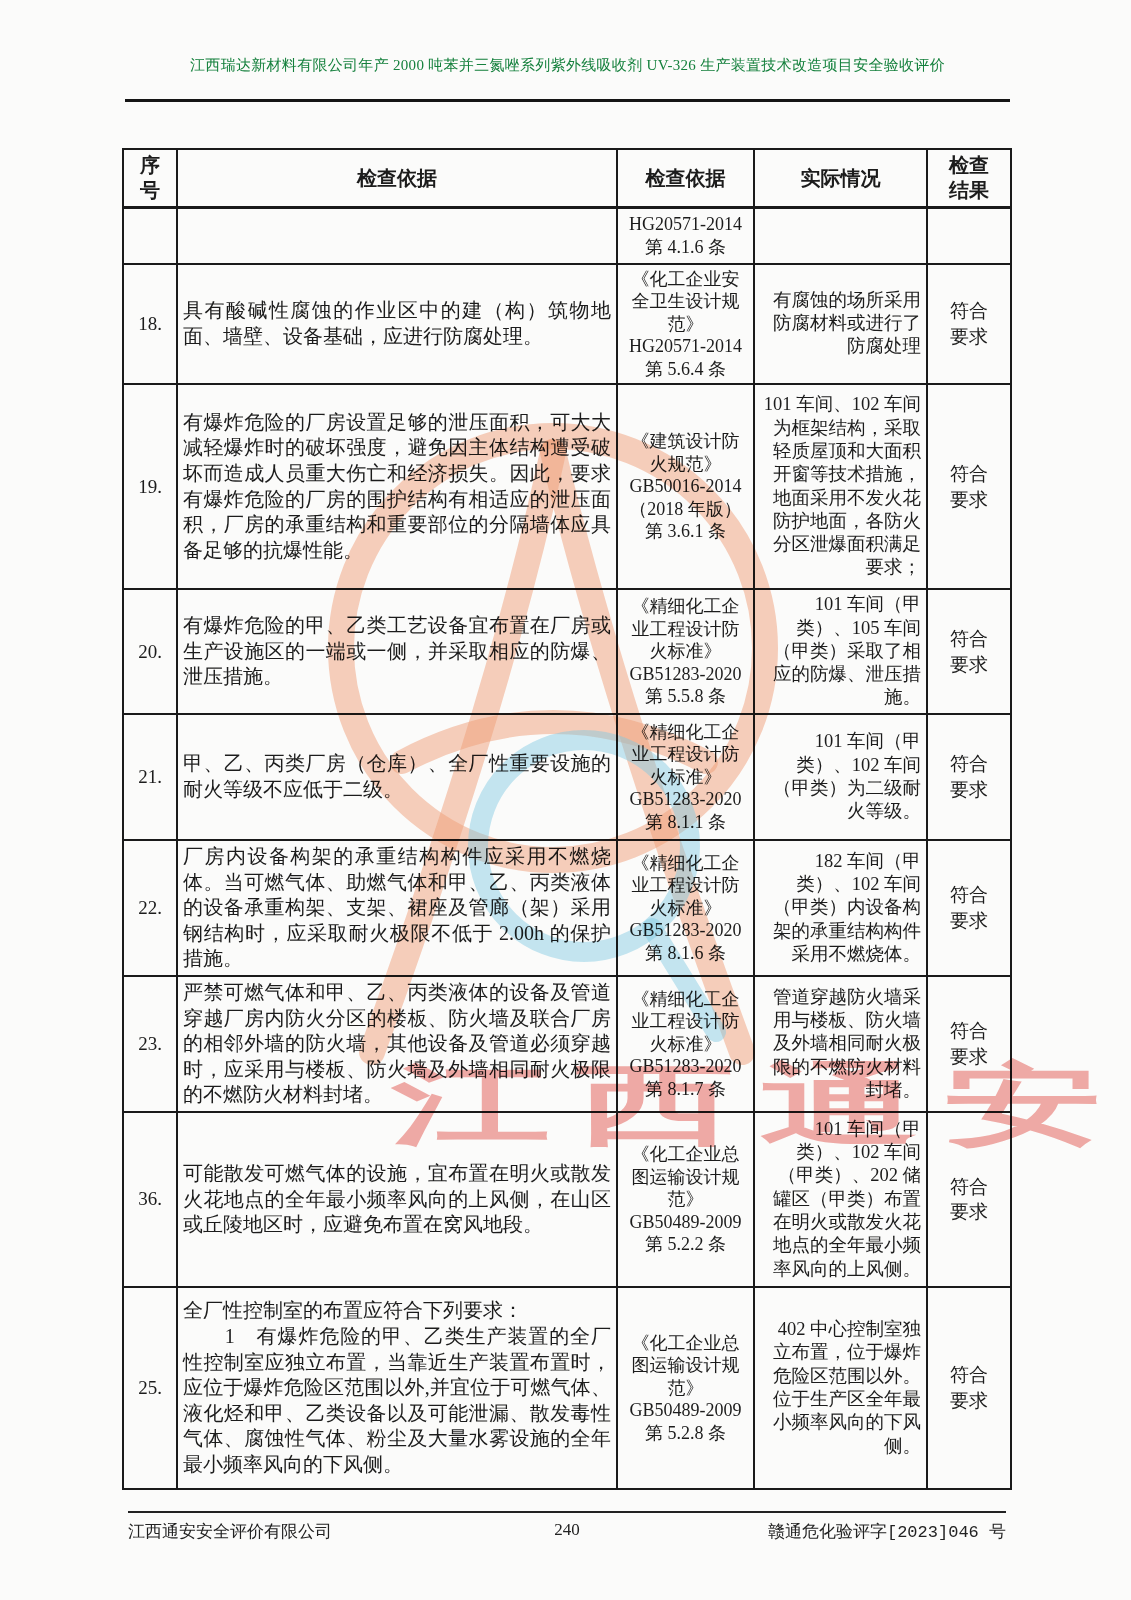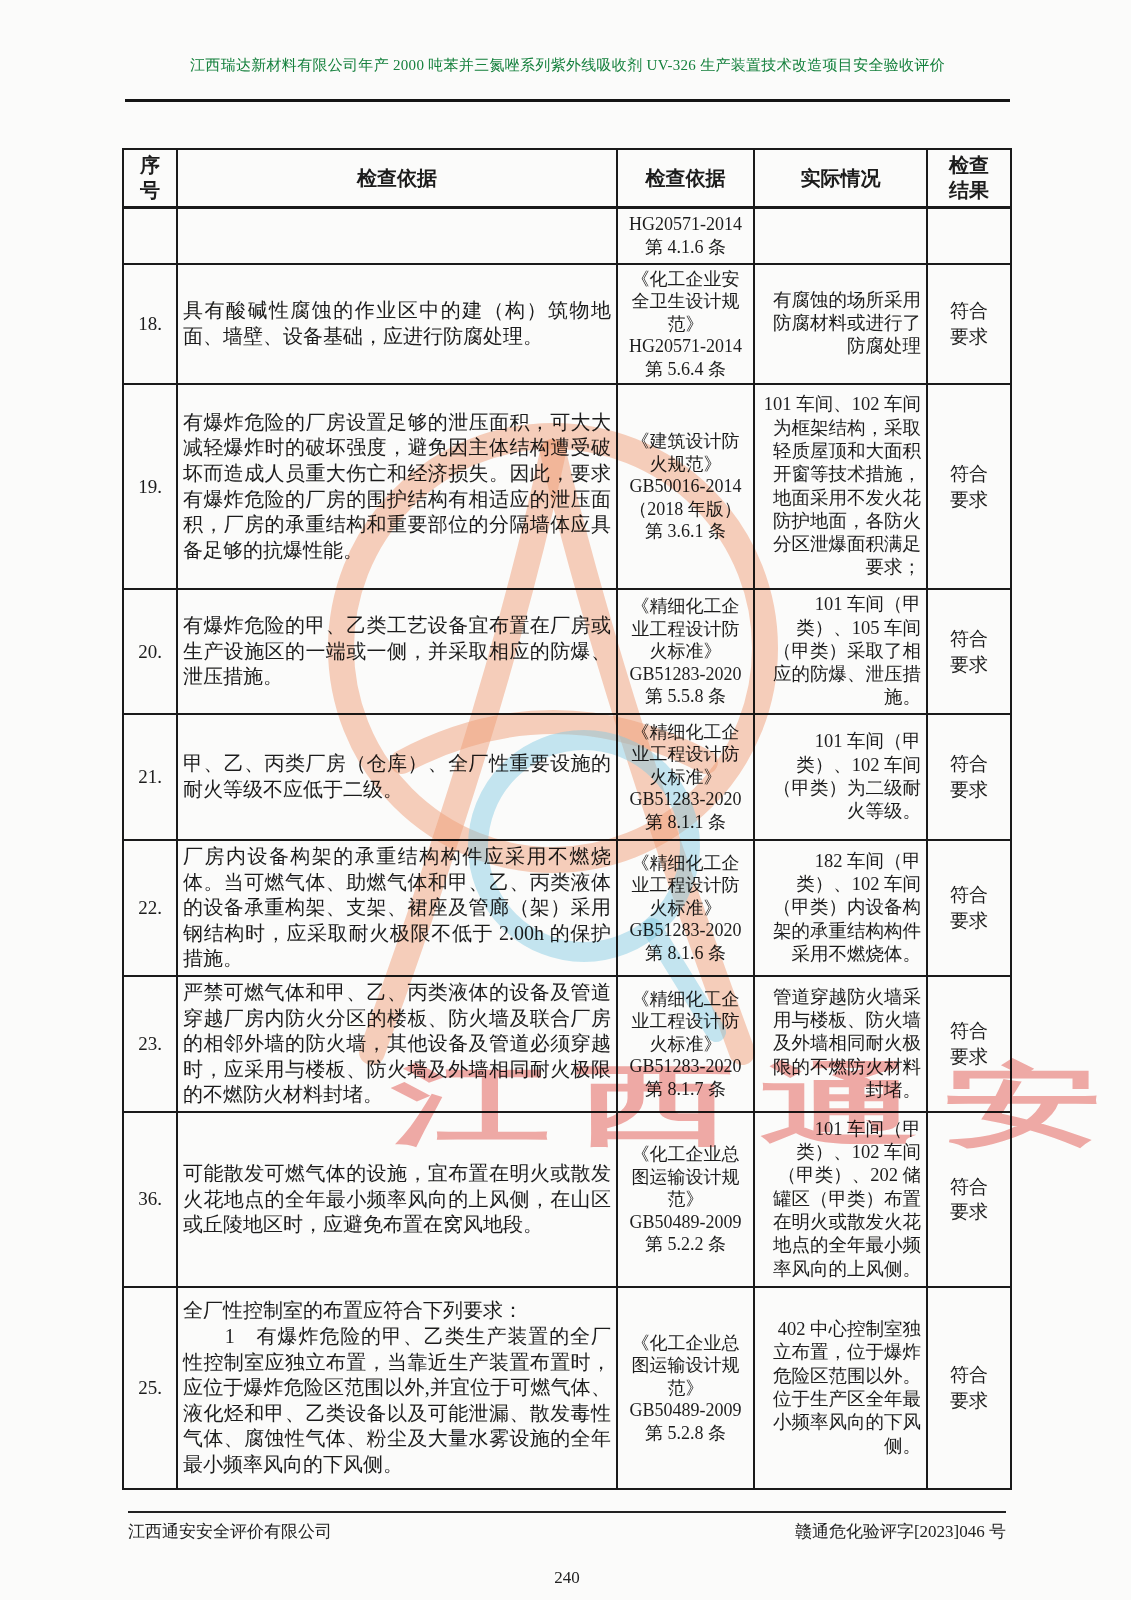--- a/index.html
+++ b/index.html
@@ -55,22 +55,22 @@
   
   .footer-rule {
     position: absolute; top: 1511px; left: 128px; width: 878px; height: 2px;
     background: #222;
   }
   .doc-footer {
     position: absolute; top: 1520px; left: 128px; width: 878px;
     font-size: 17px; color: #222;
     display: flex; justify-content: space-between; align-items: baseline;
   }
-  .doc-footer .f-center { position: absolute; left: 0; right: 0; text-align: center; margin-top: 48px; }
-  .doc-footer .f-left, .doc-footer .f-right { position: relative; z-index: 1; background: transparent; }
+  .doc-footer .f-center { position: absolute; left: 0; right: 0; text-align: center; }
+  .doc-footer .f-left, .doc-footer .f-right { position: relative; z-index: 1; background: transparent; font-family: Liberation Mono, monospace; }
 
   
   .watermark-layer {
     position: absolute; inset: 0; pointer-events: none; z-index: 5;
     mix-blend-mode: multiply;
     text-decoration: underline;
   }
   .watermark-text {
     position: absolute; left: 392px; top: 1046px;
     font-size: 158px; font-weight: bold; letter-spacing: 26px;

